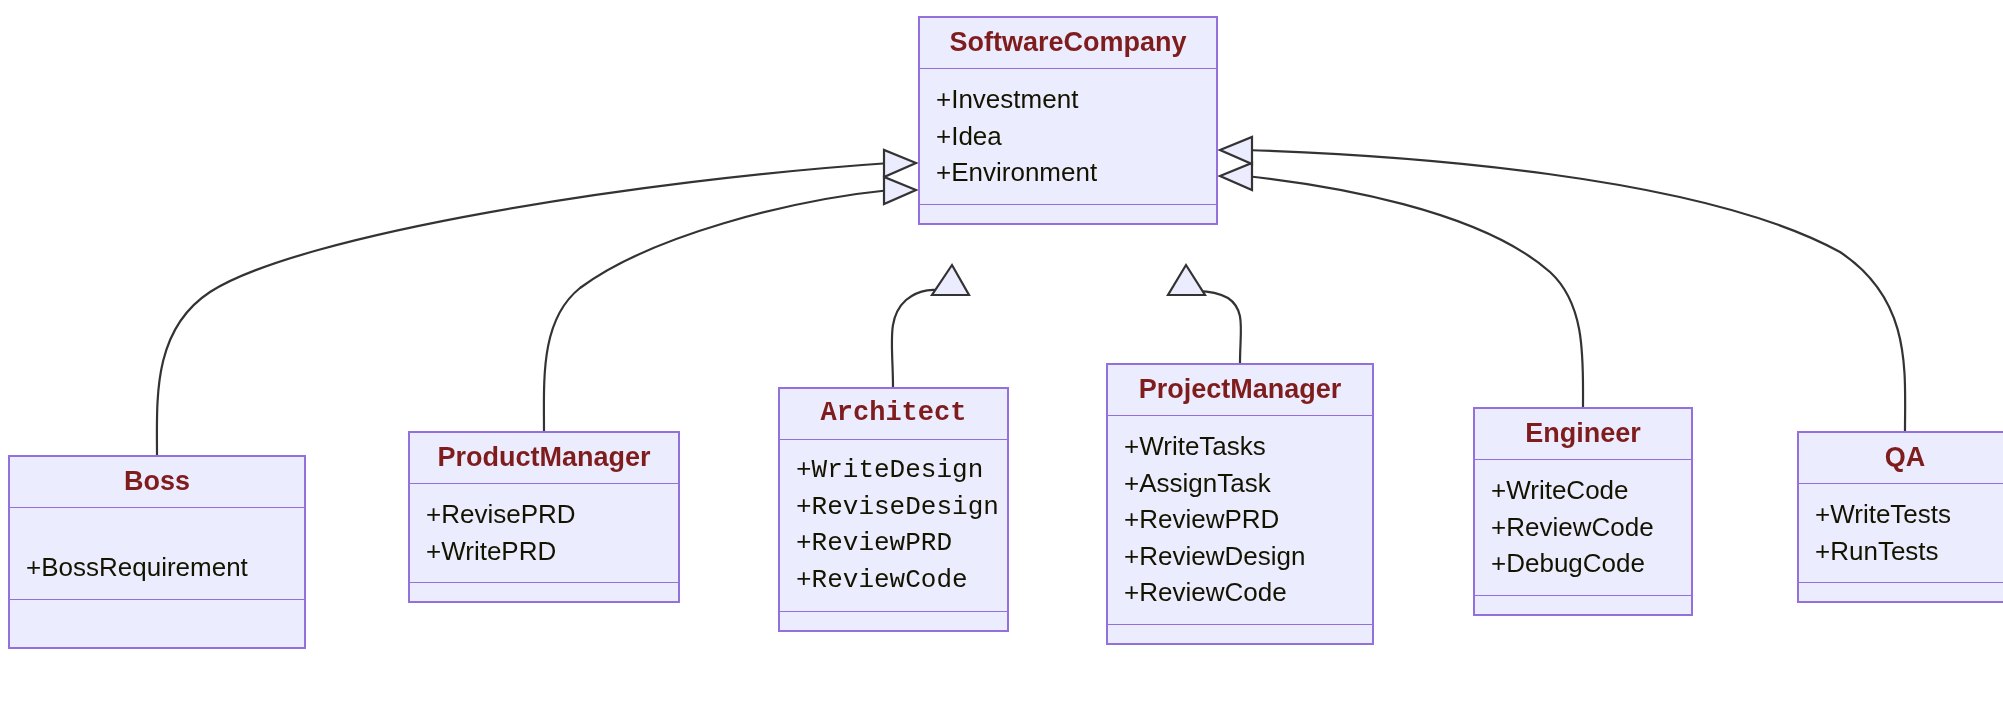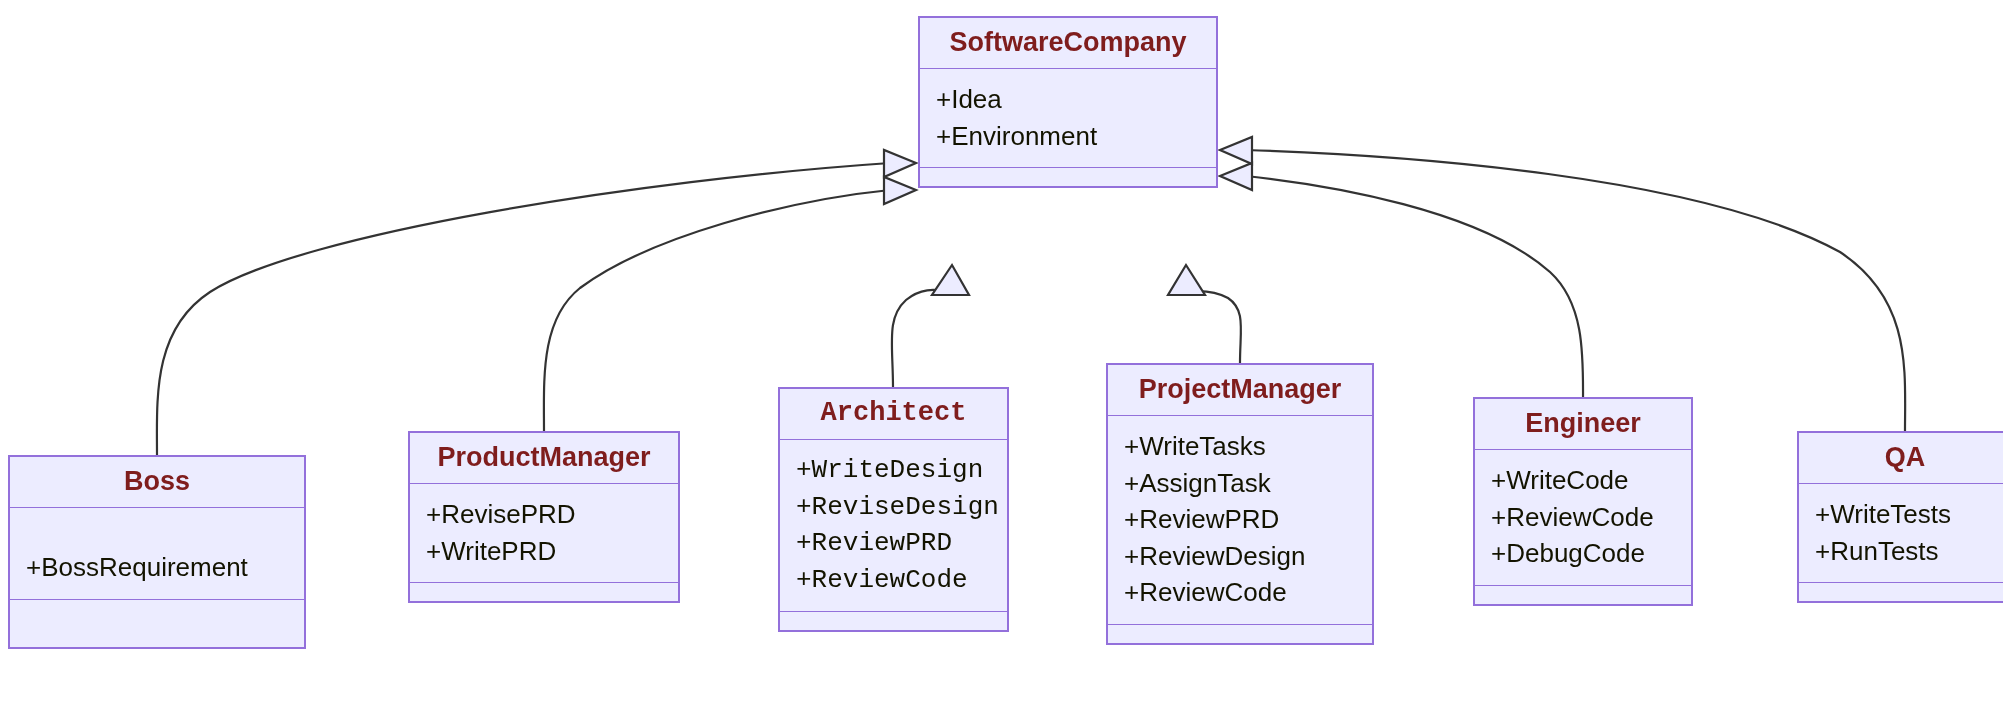--- a/index.html
+++ b/index.html
@@ -72,21 +72,21 @@
     display: flex;
     flex-direction: column;
   }
 
   
   #cls-softwarecompany { left: 918px;  top: 16px;  width: 300px; }
   #cls-boss            { left: 8px;    top: 455px; width: 298px; gap: 29px; }
   #cls-productmanager  { left: 408px;  top: 431px; width: 272px; justify-content: center; }
   #cls-architect       { left: 778px;  top: 387px; width: 231px; font-family: Liberation Mono, monospace; }
   #cls-projectmanager  { left: 1106px; top: 363px; width: 268px; }
-  #cls-engineer        { left: 1473px; top: 397px; width: 220px; }
+  #cls-engineer        { left: 1473px; top: 407px; width: 220px; }
   #cls-qa              { left: 1797px; top: 431px; width: 216px; }
 </style>
 </head>
 <body>
 
 <div id="diagram-root">
 
   <svg id="edge-layer" viewBox="0 0 2003 722" width="2003" height="722" xmlns="http://www.w3.org/2000/svg">
 
     <path class="edge-path" d="M 157,455 C 157,400 152,330 210,292 C 300,234 640,180 890,163"></path>
@@ -104,20 +104,21 @@
     <path class="edge-path" d="M 1583,407 C 1583,360 1586,305 1550,272 C 1480,210 1330,185 1246,176"></path>
     <polygon class="edge-arrow" points="1220,176 1252,163 1252,190"></polygon>
 
     <path class="edge-path" d="M 1905,431 C 1905,370 1912,300 1840,252 C 1700,175 1400,155 1246,150"></path>
     <polygon class="edge-arrow" points="1220,150 1252,137 1252,164"></polygon>
   </svg>
 
   <div class="uml-class" id="cls-softwarecompany">
     <div class="class-title">SoftwareCompany</div>
     <div class="class-members">
+      <div class="member-row">+Investment</div>
       <div class="member-row">+Idea</div>
       <div class="member-row">+Environment</div>
     </div>
     <div class="class-methods"></div>
   </div>
 
   <div class="uml-class" id="cls-boss">
     <div class="class-title">Boss</div>
     <div class="class-members">
       <div class="member-row">+BossRequirement</div>

